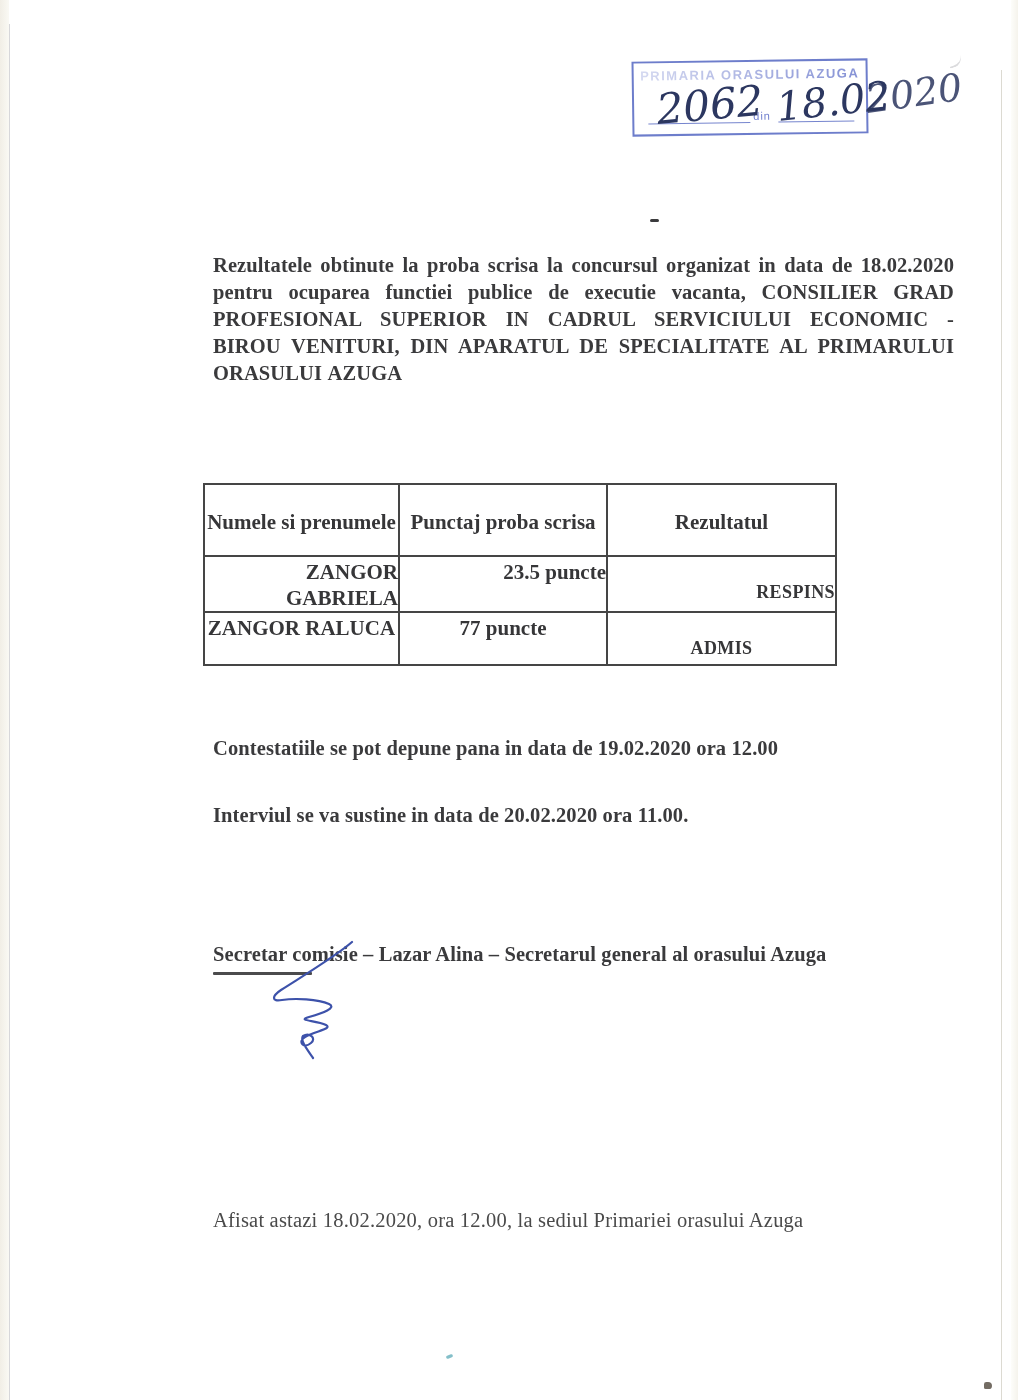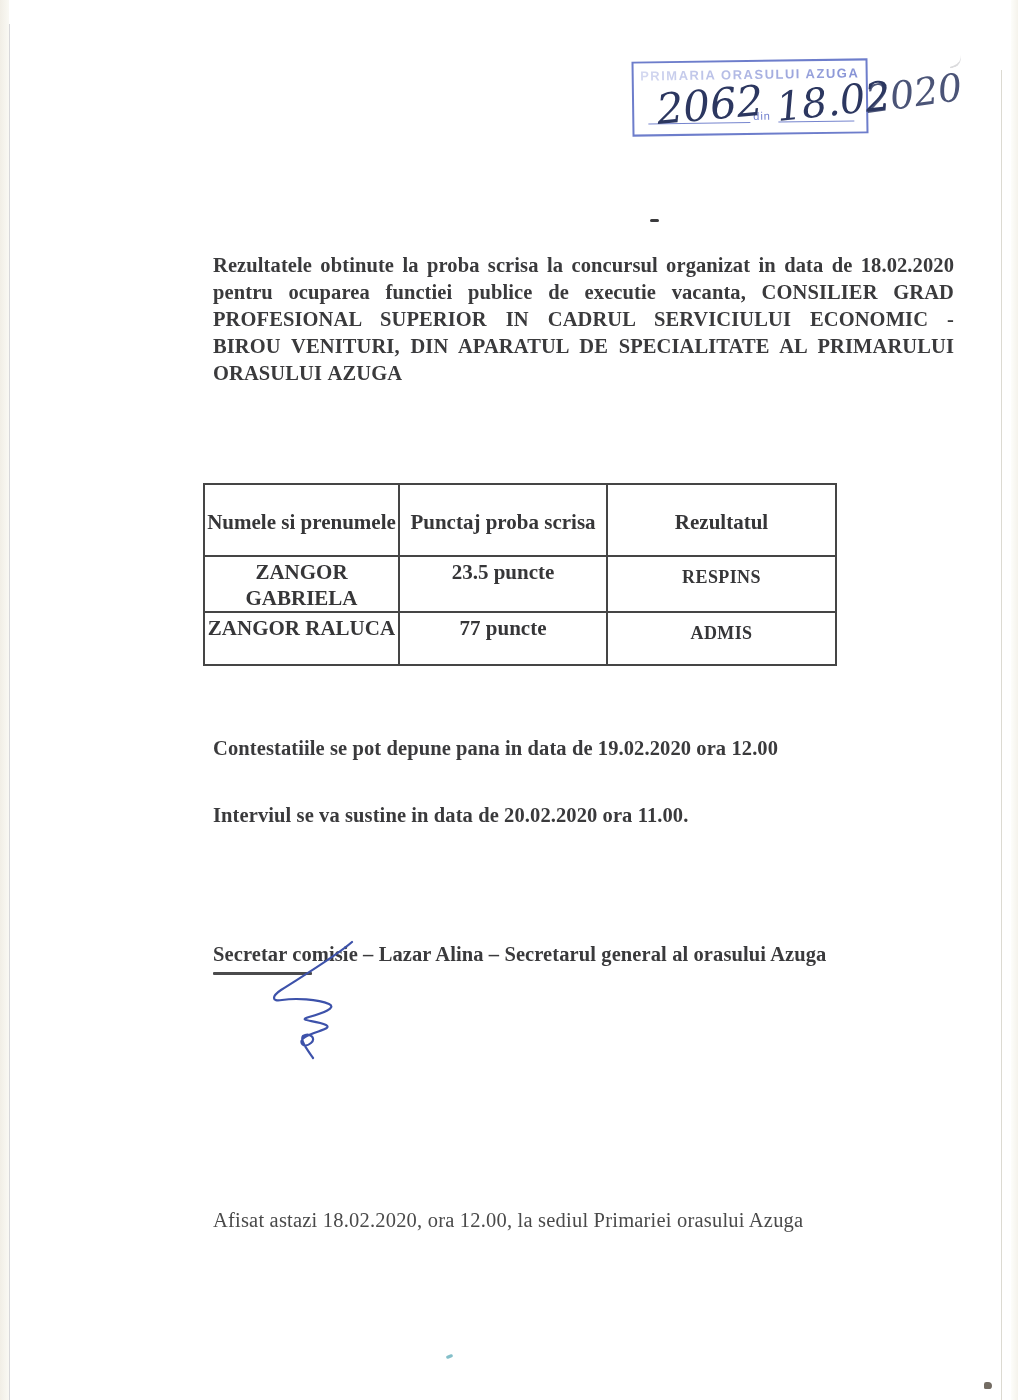--- a/index.html
+++ b/index.html
@@ -74,23 +74,23 @@
     position:absolute;left:203px;top:483px;width:632px;
     border-collapse:collapse;table-layout:fixed;
   }
   .results th,.results td{
     border:2px solid #454545;
     font-weight:bold;text-align:center;vertical-align:top;
     padding:0;color:#363638;
   }
   .results th{height:72px;font-size:21px;line-height:27px;padding-top:24px;box-sizing:border-box;}
   .results td{font-size:21px;line-height:26px;padding-top:2px;box-sizing:border-box;}
-  .results .row-1 td{height:54px;}
+  .results .row-1 td{height:54px;text-align:right;}
   .results .row-2 td{height:53px;}
-  .results td.result-cell{font-size:18px;letter-spacing:.4px;padding-top:7px;}
+  .results td.result-cell{font-size:18px;letter-spacing:.4px;padding-top:22px;}
   .col-name{width:195px;}
   .col-score{width:208px;}
   .col-result{width:229px;}
 
   .note{
     position:absolute;left:213px;width:760px;
     font-size:20.5px;font-weight:bold;letter-spacing:.1px;color:#3a3a3c;
   }
   .note-contest{top:716px;}
   .note-interview{top:783px;}

